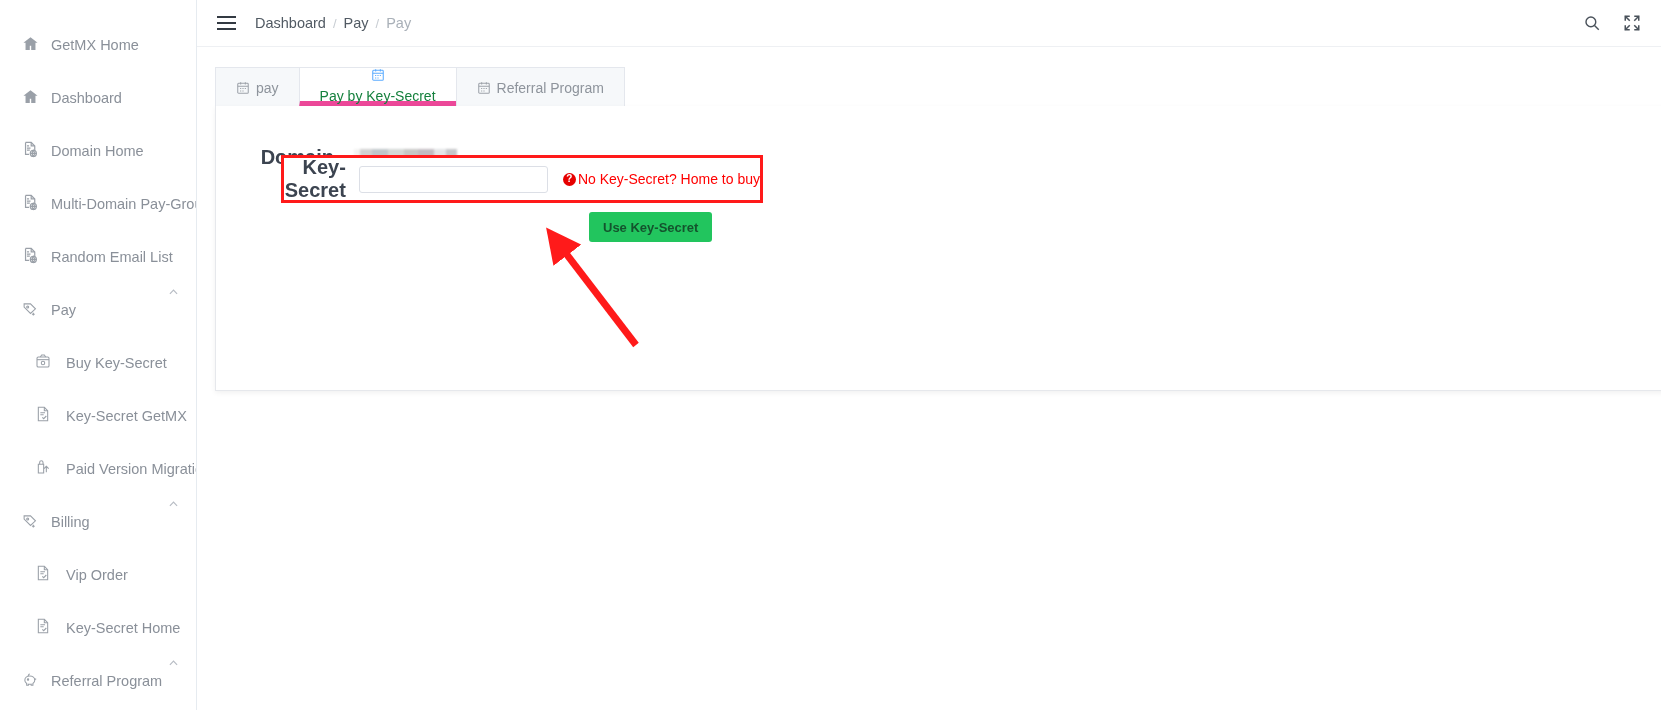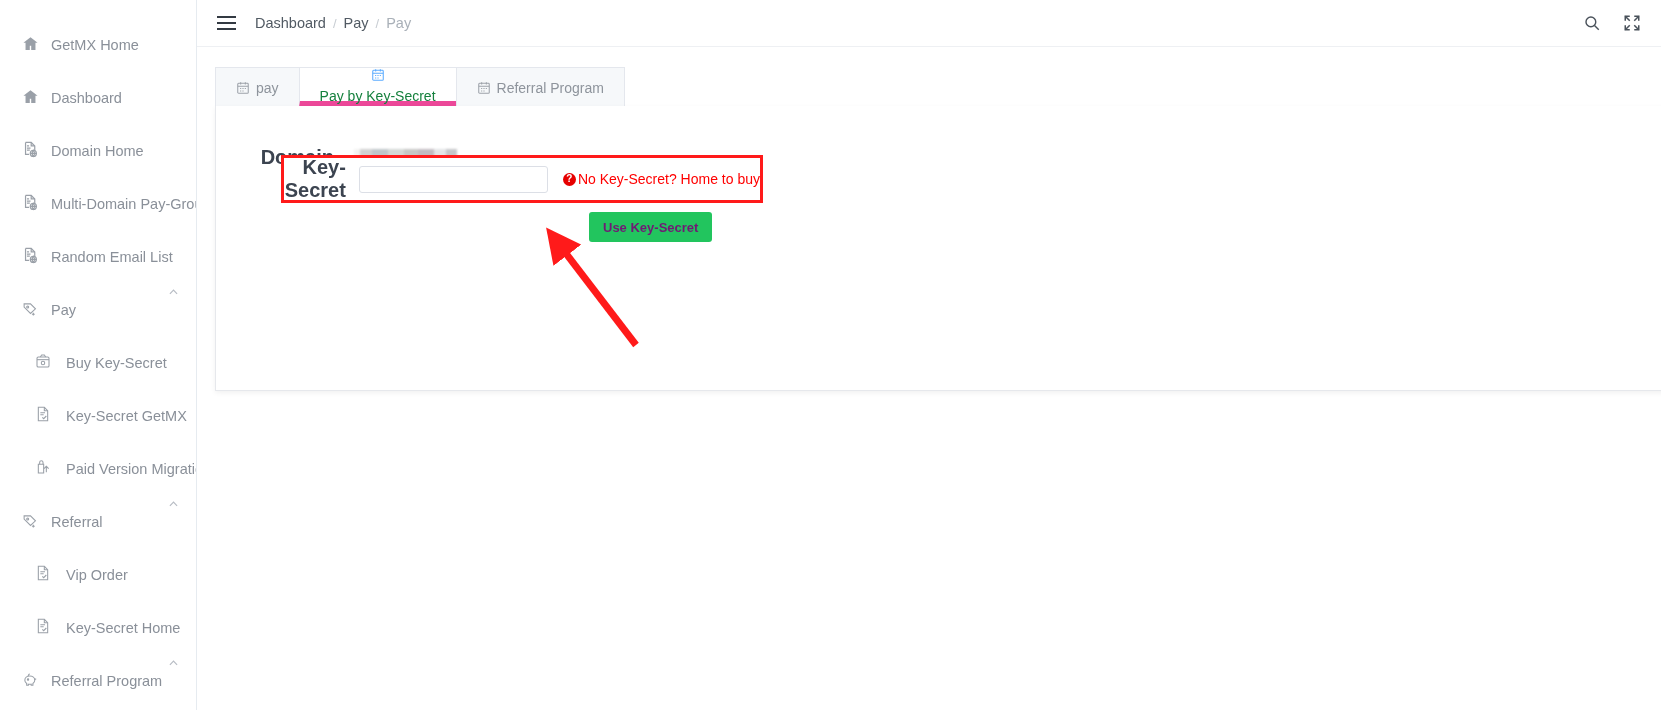--- a/index.html
+++ b/index.html
@@ -200,21 +200,21 @@
     font-size: 10px; font-weight: bold;
     display: flex; align-items: center; justify-content: center;
     line-height: 1;
   }
   .submit-btn {
     position: absolute;
     left: 373px; top: 106px;
     height: 30px;
     padding: 0 14px;
     background: #22c55e;
-    color: #701a75;
+    color: #14532d;
     border: none;
     border-radius: 3px;
     font-size: 13px;
     font-weight: bold;
     cursor: pointer;
     font-family: "Liberation Sans", sans-serif;
   }
   .arrow-overlay {
     position: absolute;
     left: 0; top: 0;
@@ -341,21 +341,21 @@
     </div>
 
     <div class="nav-item">
       <span class="ico">
         <svg width="17" height="17" viewBox="0 0 24 24" fill="none" stroke="currentColor" stroke-width="1.5">
           <path d="M3 5.5l9 0 7 7-7 6.5-9-9z"></path>
             <circle cx="8" cy="10" r="1.4"></circle>
           <path d="M16 18v4M14 20h4"></path>
         </svg>
       </span>
-      <span class="label">Referral</span>
+      <span class="label">Billing</span>
       <span class="chev">
         <svg width="9" height="6" viewBox="0 0 10 6" fill="none" stroke="currentColor" stroke-width="1.3">
             <path d="M1 5l4-4 4 4"></path>
           </svg>
       </span>
     </div>
 
     <div class="nav-item sub">
       <span class="ico">
         <svg width="16" height="16" viewBox="0 0 24 24" fill="none" stroke="currentColor" stroke-width="1.6">

